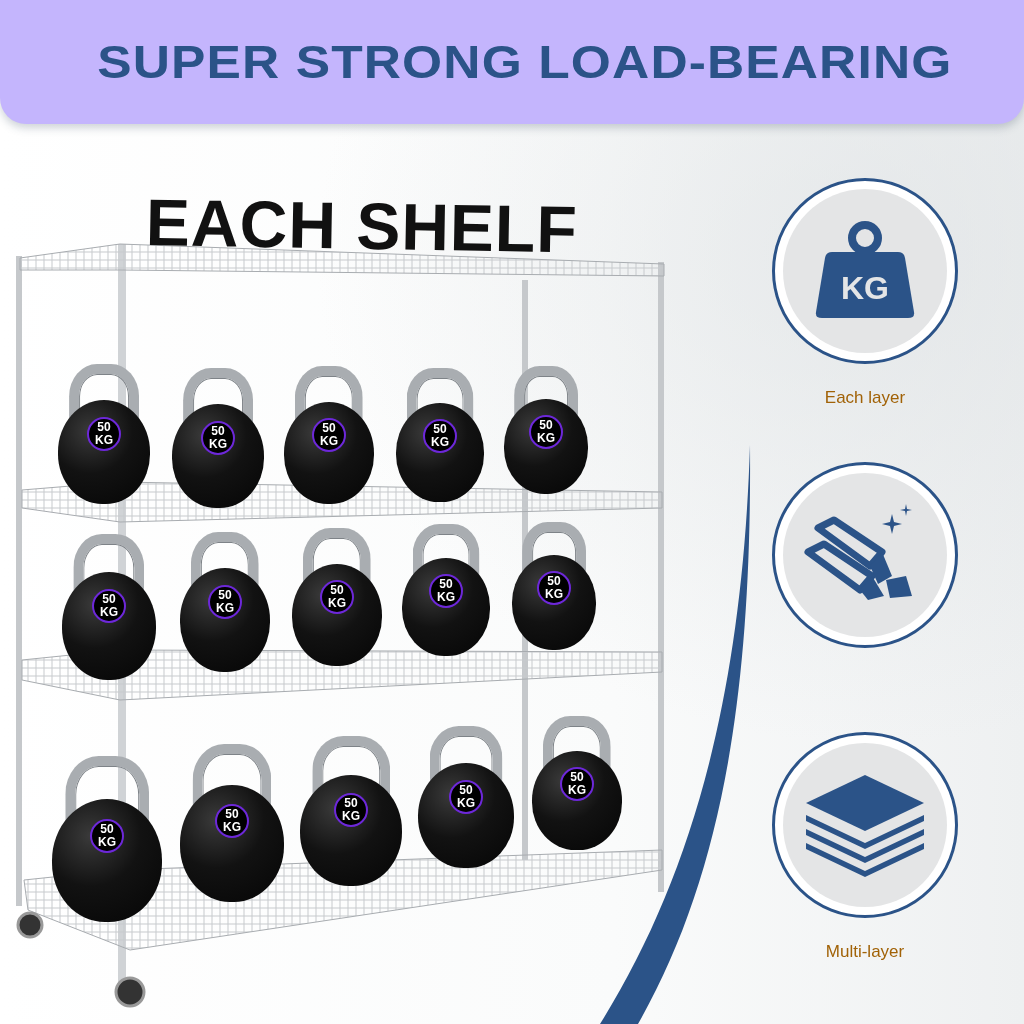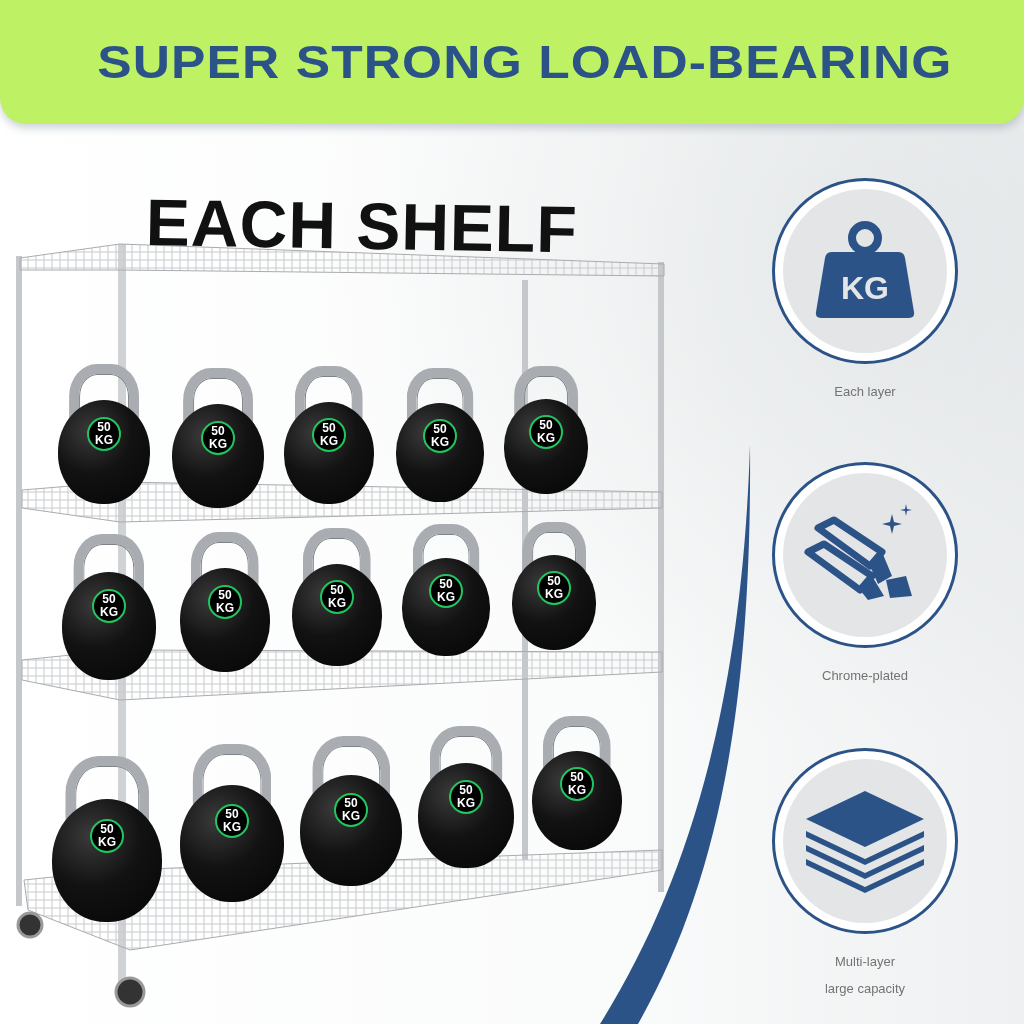--- a/index.html
+++ b/index.html
@@ -10,21 +10,21 @@
     background: linear-gradient(180deg, #f4f5f5 0%, #ffffff 40%, #f6f7f7 100%);
   }
   .bg-room {
     position: absolute; inset: 0;
     background:
       radial-gradient(ellipse at 85% 25%, rgba(220,224,226,0.6), transparent 45%),
       linear-gradient(90deg, #ffffff 0%, #fafbfb 60%, #eef0f1 100%);
   }
   .header {
     position: absolute; left: 0; top: 0; width: 1024px; height: 124px;
-    background: #bef264;
+    background: #c4b5fd;
     border-radius: 0 0 26px 26px;
     box-shadow: 0 4px 8px rgba(60,80,100,0.25);
     display: flex; align-items: center; justify-content: center;
     z-index: 5;
     padding-left: 25px;
   }
   .header h1 {
     font-family: "Liberation Sans", sans-serif;
     font-weight: 900; font-size: 46px; letter-spacing: 1px;
     color: #2b5388;
@@ -53,40 +53,40 @@
     box-shadow: inset 0 0 0 1px #7e8388;
   }
   .kb .ball {
     position: absolute; left: 0; bottom: 0; width: 100%; height: 74%;
     background: radial-gradient(circle at 35% 30%, #3a3a3a 0%, #121212 45%, #050505 100%);
     border-radius: 50% 50% 48% 48%;
   }
   .kb .label {
     position: absolute; left: 50%; top: 38%; transform: translateX(-50%);
     width: 34px; height: 34px; border-radius: 50%;
-    border: 2px solid #22c55e; background: #000;
+    border: 2px solid #6d28d9; background: #000;
     color: #fff; font-weight: 700; font-size: 12px; line-height: 13px;
     display: flex; flex-direction: column; align-items: center; justify-content: center;
   }
   .features {
     position: absolute; left: 770px; top: 178px; width: 190px; z-index: 4;
   }
   .feature { position: absolute; left: 0; width: 190px; text-align: center; }
   .feature .circle {
     width: 186px; height: 186px; margin: 0 auto; border-radius: 50%;
     border: 3px solid #2b5388; background: #ffffff;
     display: flex; align-items: center; justify-content: center;
   }
   .feature .inner {
     width: 164px; height: 164px; border-radius: 50%;
     background: #e4e5e6;
     display: flex; align-items: center; justify-content: center;
   }
   .feature .caption {
-    margin-top: 14px; font-size: 13px; line-height: 27px; color: #737373;
+    margin-top: 20px; font-size: 17px; line-height: 27px; color: #a16207;
   }
 </style>
 </head>
 <body>
 
 <div class="bg-room"></div>
 
 <header class="header">
   <h1>SUPER STRONG LOAD-BEARING</h1>
 </header>
@@ -272,33 +272,31 @@
           </g>
           <path d="M70 66 L82 52 L92 76 L78 84 Z" fill="#2b5388"></path>
           <path d="M60 90 L72 76 L84 96 L68 100 Z" fill="#2b5388"></path>
           <path d="M86 80 L106 76 L112 96 L90 98 Z" fill="#2b5388"></path>
           <path d="M92 14 L94 22 L102 24 L94 26 L92 34 L90 26 L82 24 L90 22 Z" fill="#2b5388"></path>
           <path d="M106 4 L107 9 L112 10 L107 11 L106 16 L105 11 L100 10 L105 9 Z" fill="#2b5388"></path>
         </svg>
       </div>
     </div>
     <div class="caption">
-      <div>Chrome-plated</div>
-    </div>
-  </div>
-
-  <div class="feature" style="top:570px;">
+    </div>
+  </div>
+
+  <div class="feature" style="top:554px;">
     <div class="circle">
       <div class="inner">
         <svg width="130" height="120" viewBox="0 0 130 120">
           <path d="M65 76 L124 48 L65 20 L6 48 Z" fill="#2b5388" transform="translate(0,-10)"></path>
           <path d="M6 58 L65 86 L124 58 L124 64 L65 92 L6 64 Z" fill="#2b5388" transform="translate(0,-8)"></path>
           <path d="M6 70 L65 98 L124 70 L124 76 L65 104 L6 76 Z" fill="#2b5388" transform="translate(0,-6)"></path>
           <path d="M6 82 L65 110 L124 82 L124 88 L65 116 L6 88 Z" fill="#2b5388" transform="translate(0,-4)"></path>
         </svg>
       </div>
     </div>
     <div class="caption">
       <div>Multi-layer</div>
-      <div>large capacity</div>
     </div>
   </div>
 </div>
 
 </body></html>

